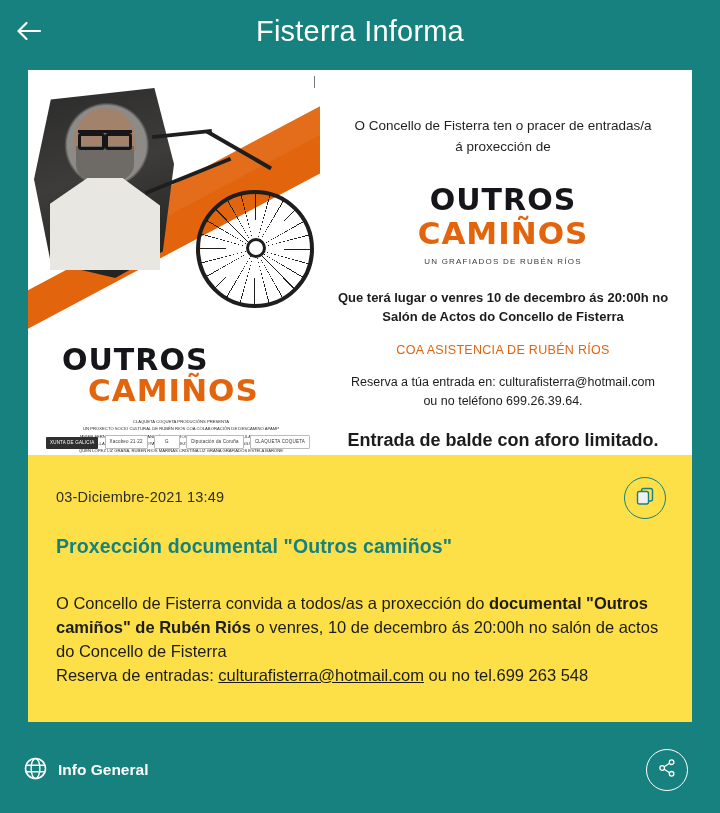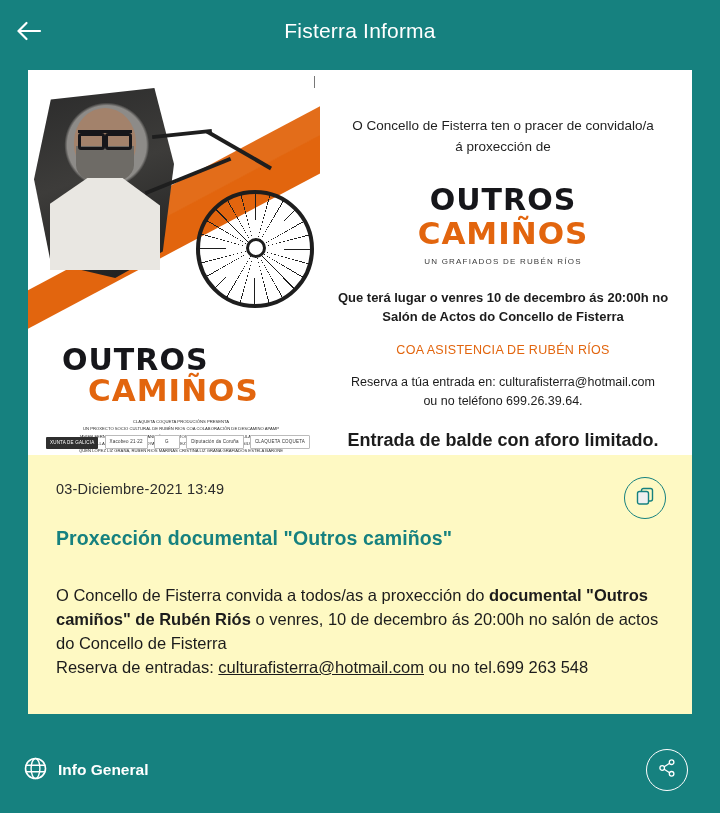--- a/index.html
+++ b/index.html
@@ -35,21 +35,21 @@
     align-items: center;
     justify-content: center;
     cursor: pointer;
   }
   .back-btn svg { display: block; }
   .topbar-title {
     position: absolute;
     left: 0; right: 0;
     text-align: center;
     color: #ffffff;
-    font-size: 21px;
+    font-size: 29px;
     letter-spacing: .2px;
     pointer-events: none;
   }
 
   
   .content {
     flex: 1 1 auto;
     background: #16817f;
     position: relative;
     overflow: hidden;
@@ -273,23 +273,23 @@
   }
   .pr-tick {
     position: absolute;
     left: -6px; top: 6px;
     width: 1px; height: 12px;
     background: #777;
   }
 
   
   .article {
-    background: #fef9c3;
+    background: #fde047;
     margin: 0 28px;
-    padding: 26px 28px 34px 28px;
+    padding: 34px 28px 34px 28px;
     position: relative;
   }
   .article-date {
     font-size: 14.5px;
     color: #2c2c2c;
     letter-spacing: .2px;
   }
   .copy-btn {
     position: absolute;
     right: 26px; top: 22px;
@@ -403,21 +403,21 @@
           <div class="logo-box">XUNTA DE GALICIA</div>
           <div class="logo-box light">Xacobeo 21·22</div>
           <div class="logo-box light">G</div>
           <div class="logo-box light">Diputación da Coruña</div>
           <div class="logo-box light">CLAQUETA COQUETA</div>
         </div>
       </div>
 
       <div class="poster-right">
         <div class="pr-tick"></div>
-        <div class="pr-line">O Concello de Fisterra ten o pracer de convidalo/a</div>
+        <div class="pr-line">O Concello de Fisterra ten o pracer de entradas/a</div>
         <div class="pr-line">á proxección de</div>
         <div class="pr-big1">OUTROS</div>
         <div class="pr-big2">CAMIÑOS</div>
         <div class="pr-sub">UN GRAFIADOS DE RUBÉN RÍOS</div>
         <div class="pr-when">
           <div>Que terá lugar o venres 10 de decembro ás 20:00h no</div>
           <div>Salón de Actos do Concello de Fisterra</div>
         </div>
         <div class="pr-guest">COA ASISTENCIA DE RUBÉN RÍOS</div>
         <div class="pr-res">

